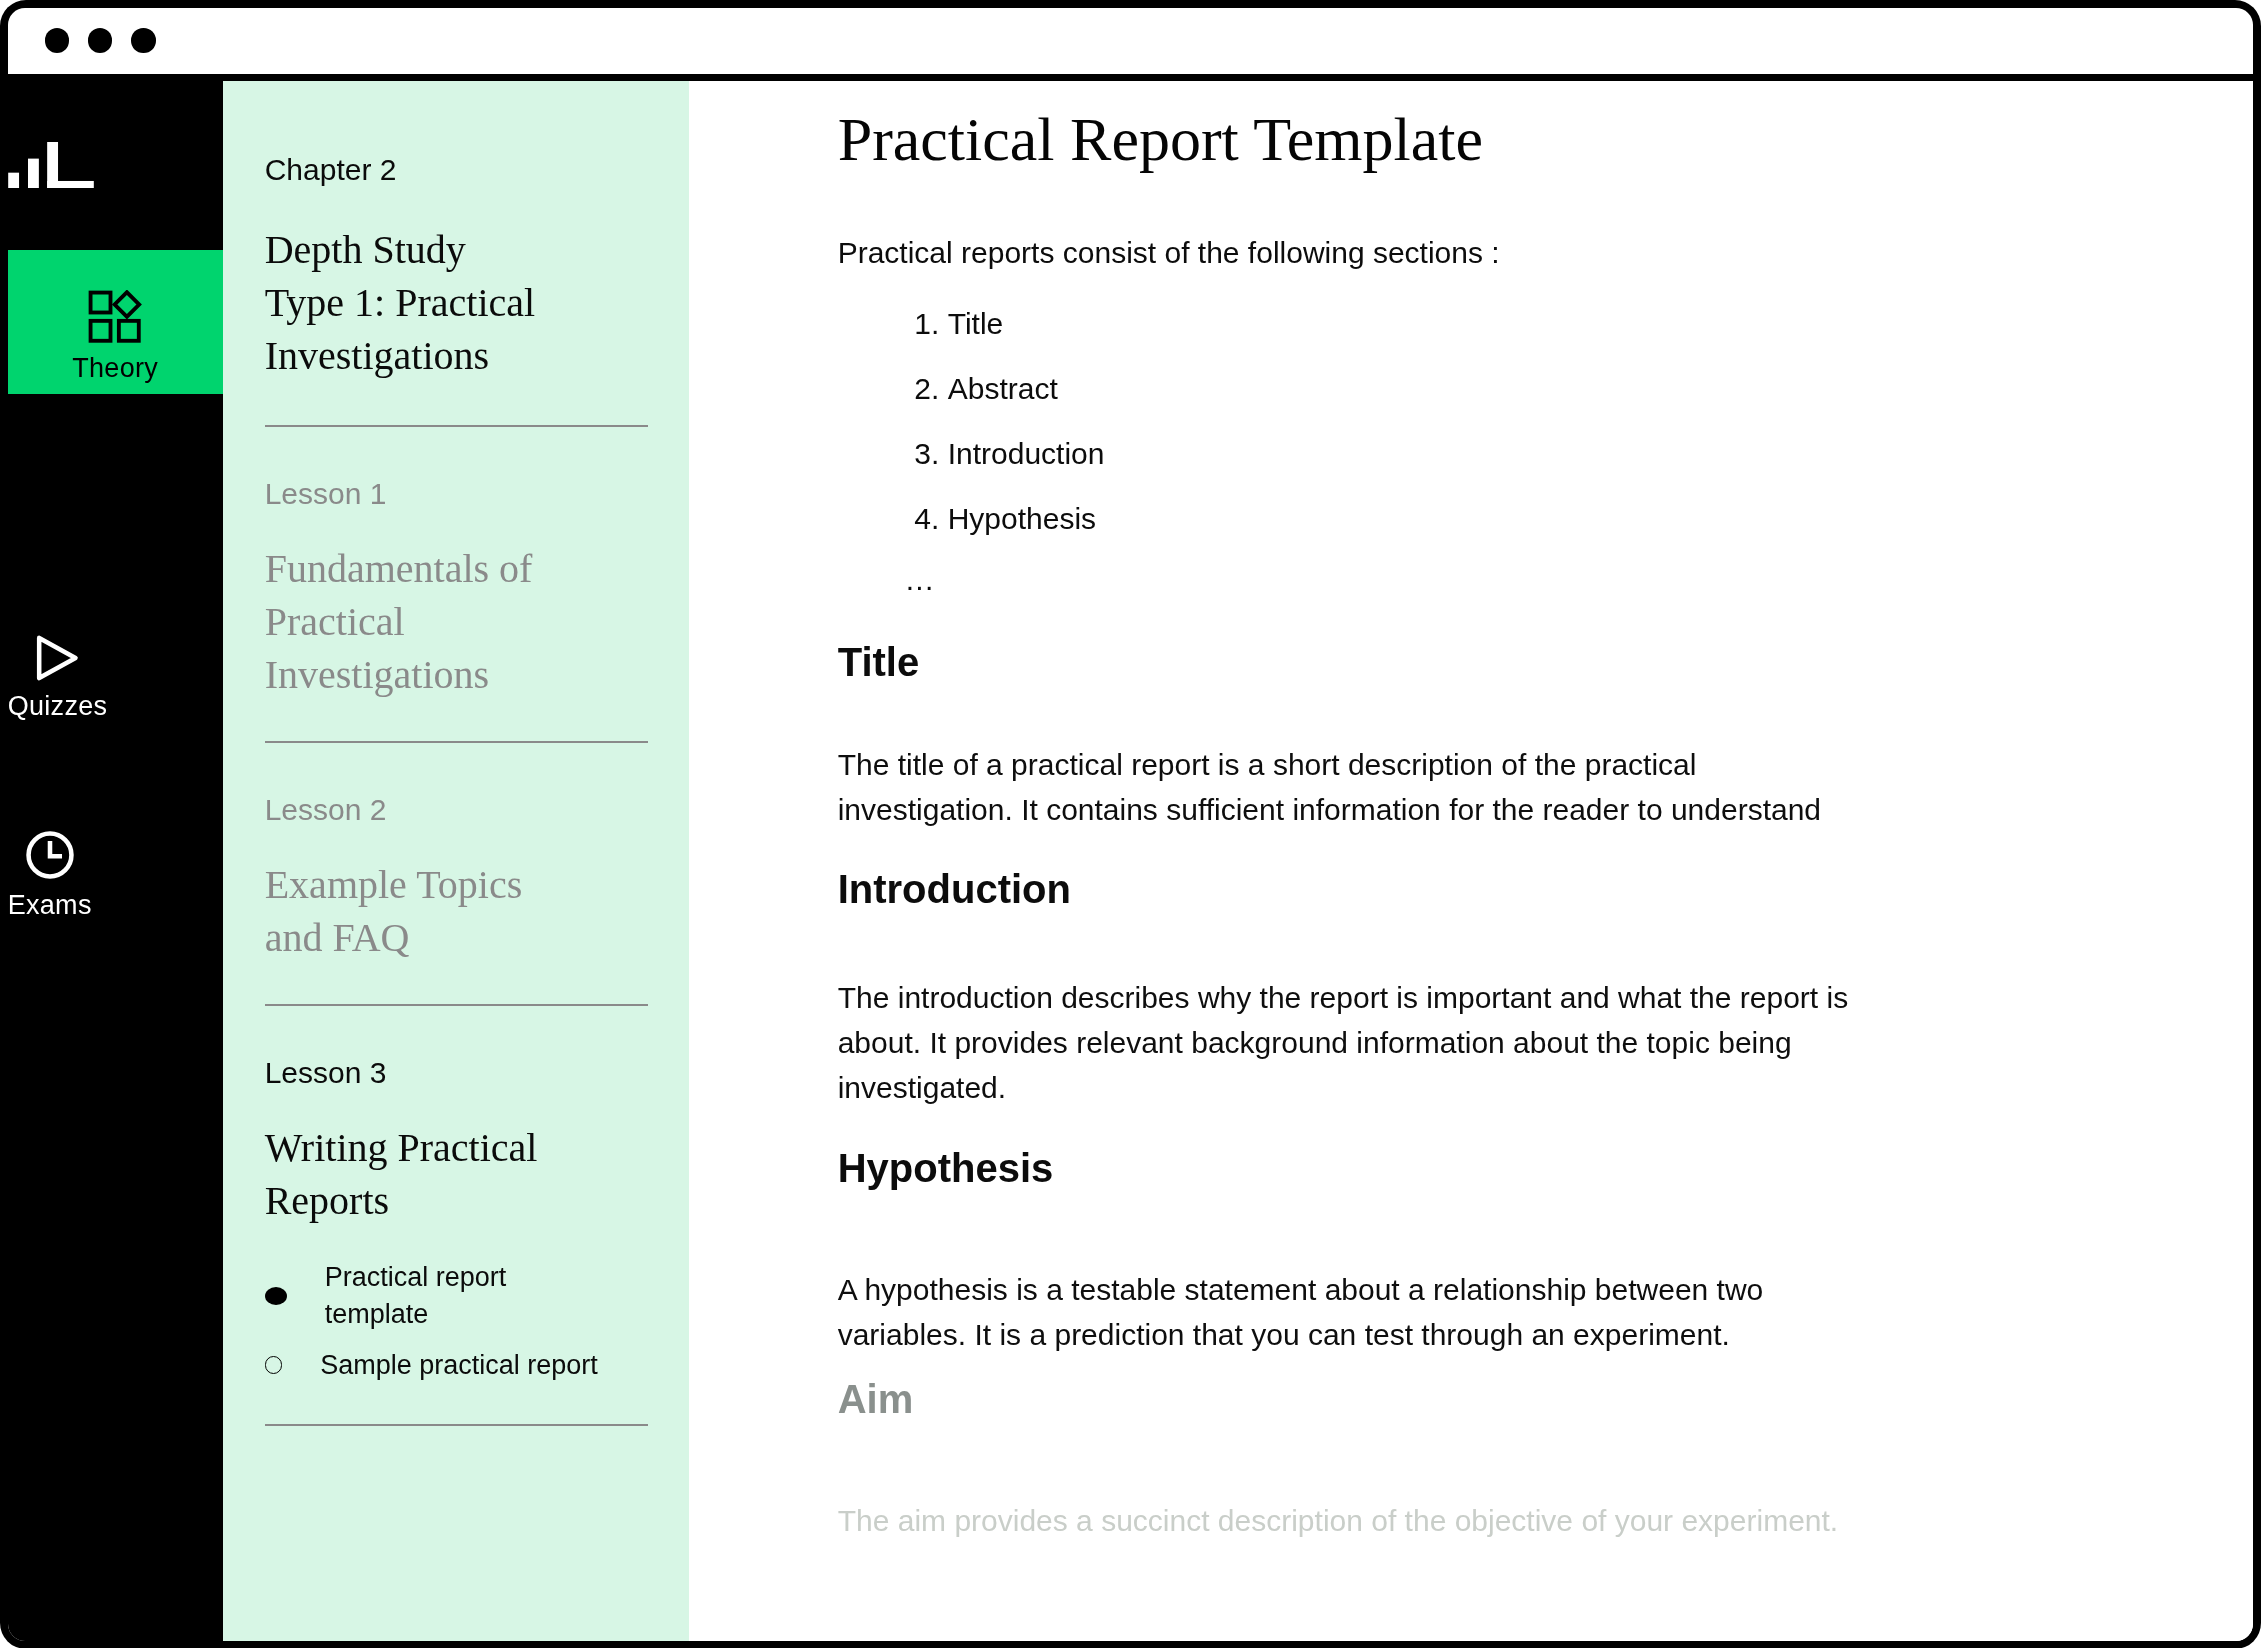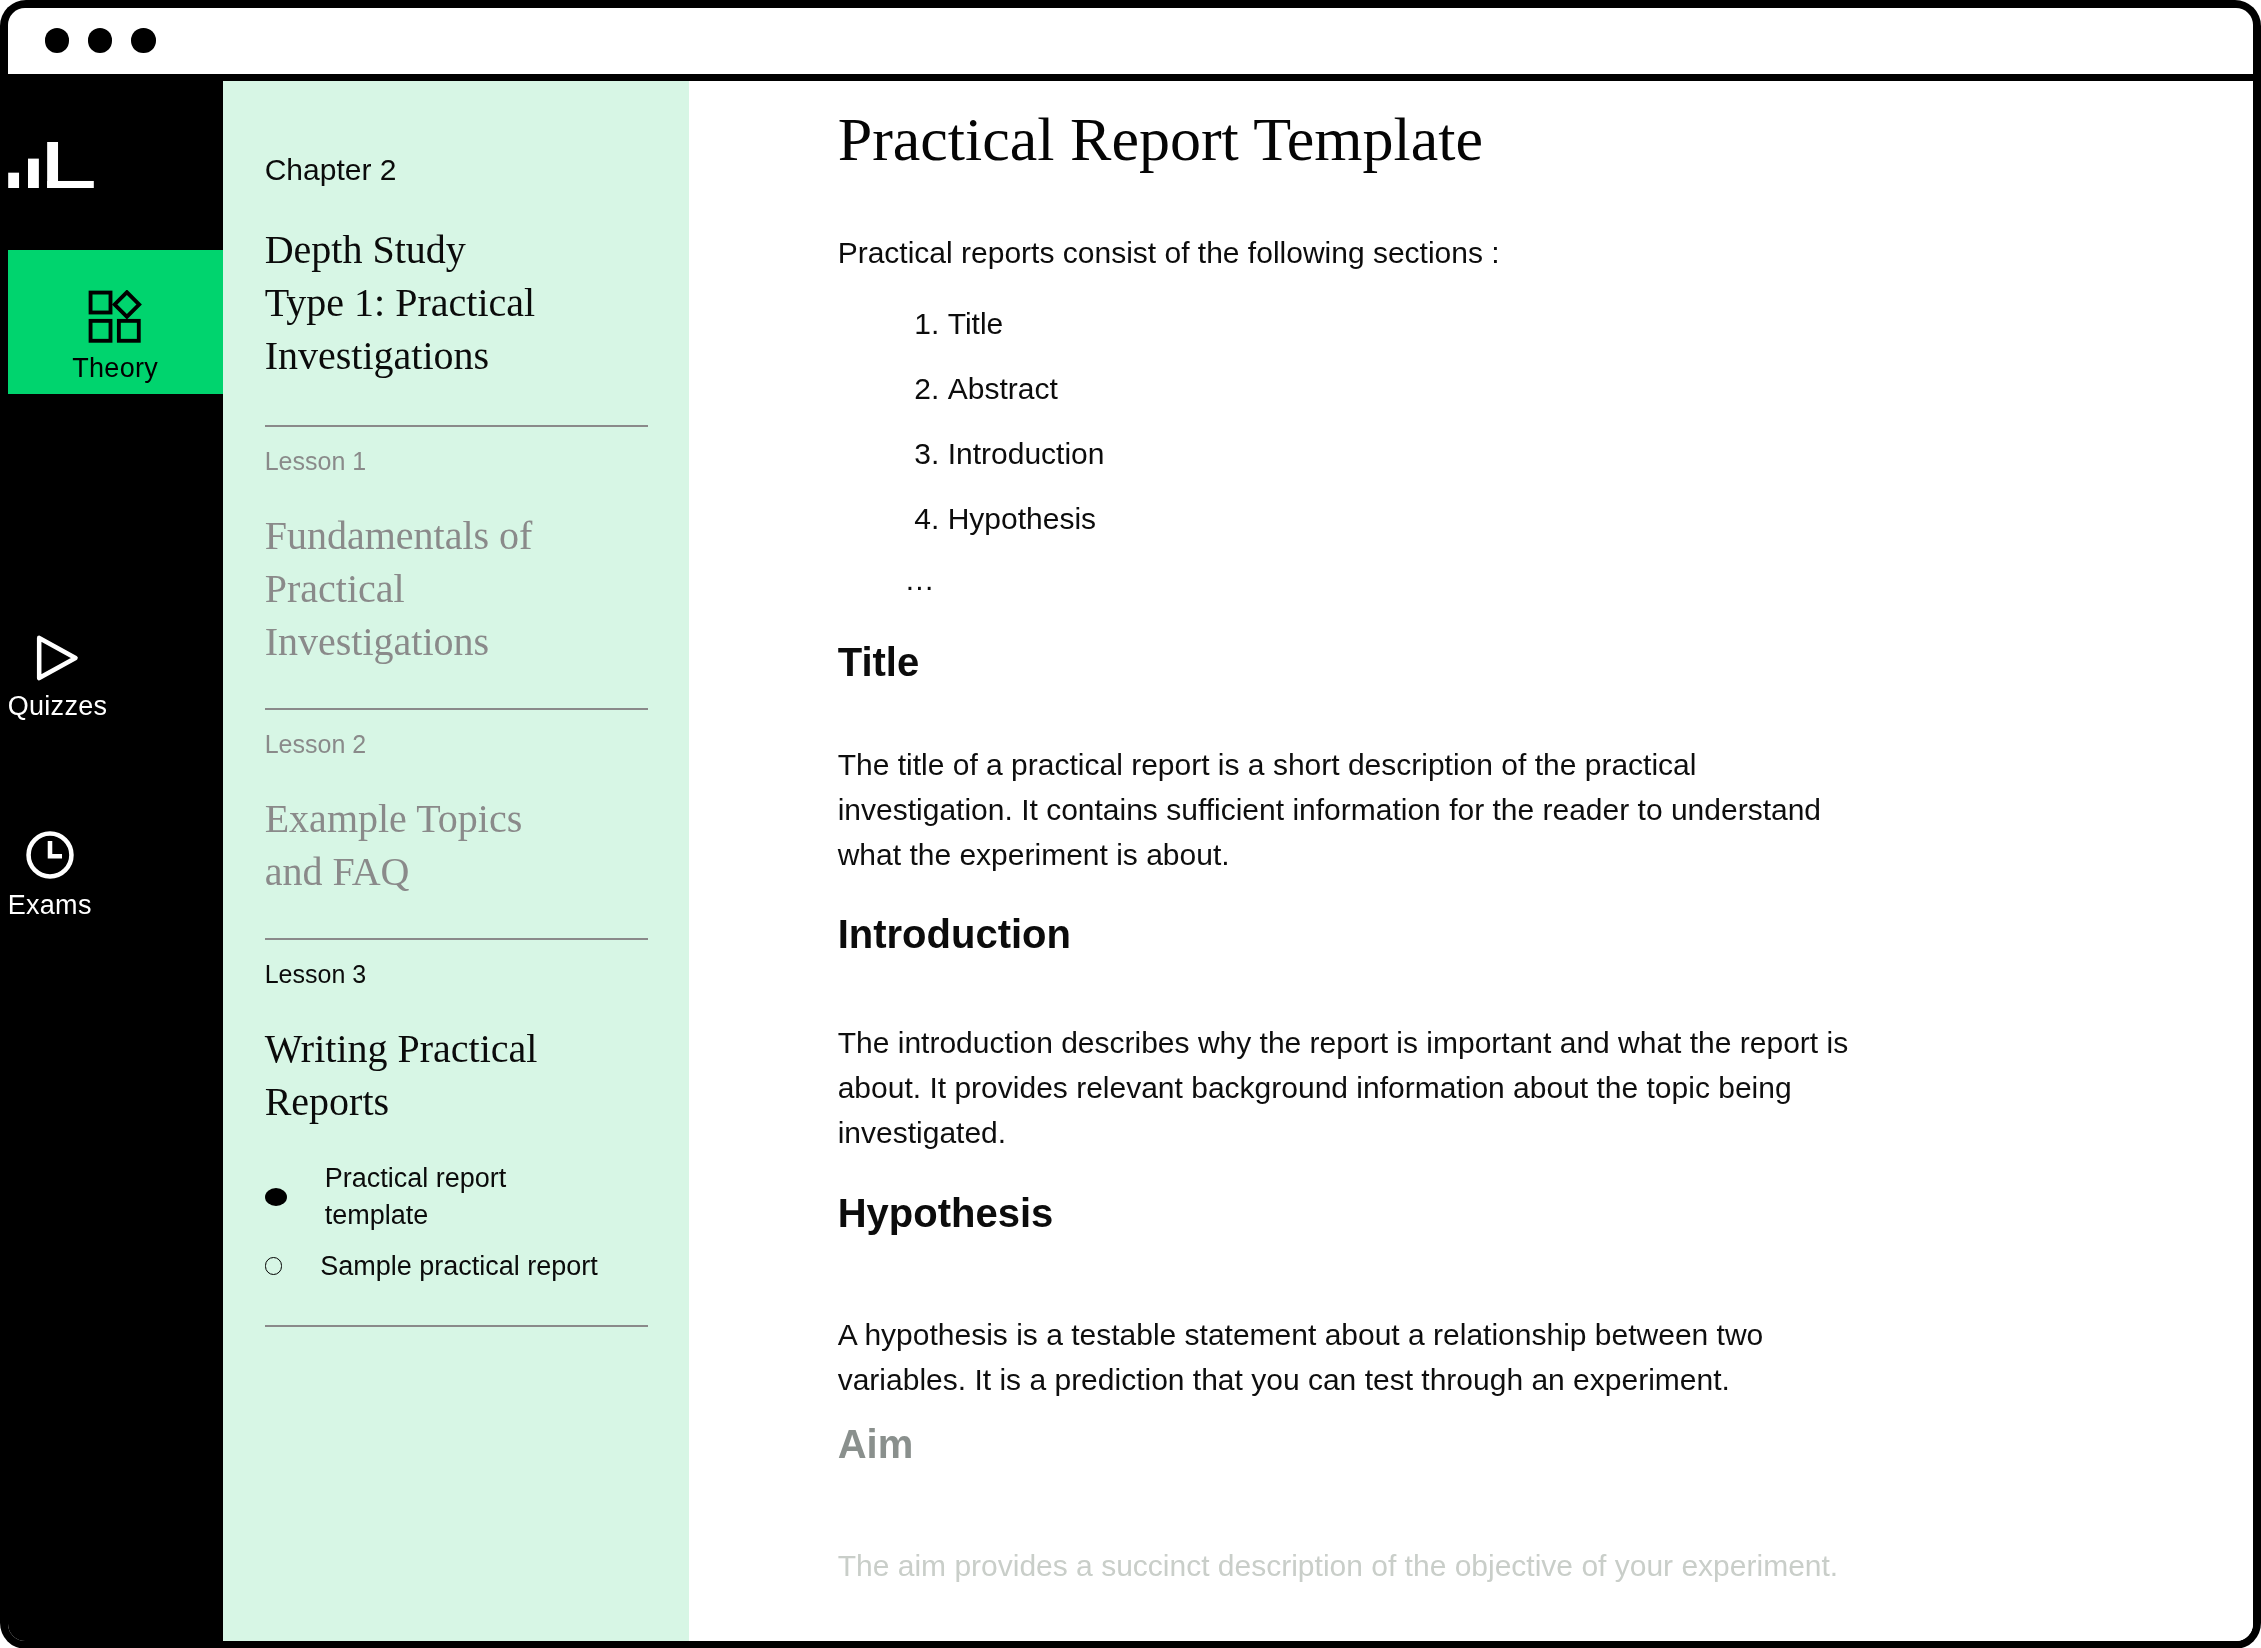--- a/index.html
+++ b/index.html
@@ -39,21 +39,21 @@
   
   .toc{
     width:466px;flex:0 0 466px;background:#d7f6e5;box-sizing:border-box;
     padding:71px 37px 0 42px;overflow:hidden;
   }
   .chapter-label{font-size:30px;line-height:36px;color:#0b0b0b;}
   .serif-title{font-family:"Liberation Serif","DejaVu Serif",serif;font-size:40px;line-height:53px;font-weight:400;margin:0;}
   .chapter-title{margin-top:35px;color:#0b0b0b;}
   .divider{height:1.9px;background:#8a8a8a;border:0;margin:40px 0 0 0;width:383px;}
   .divider--after-chapter{margin-top:43px;}
-  .lesson-label{font-size:25px;line-height:36px;margin-top:16px;}
+  .lesson-label{font-size:30px;line-height:36px;margin-top:49px;}
   .lesson-title{margin-top:30px;}
   .lesson--inactive .lesson-label,.lesson--inactive .lesson-title{color:#8a8a8a;}
   .lesson--active .lesson-label,.lesson--active .lesson-title{color:#0b0b0b;}
   .lesson-items{margin-top:32px;}
   .lesson-item{display:flex;align-items:center;gap:38px;margin-top:14px;cursor:pointer;}
   .lesson-item:first-child{margin-top:0;}
   .bullet{flex:0 0 auto;}
   .bullet--filled{width:22px;height:18px;border-radius:50%;background:#000;}
   .bullet--open{width:15.5px;height:15.5px;border-radius:50%;border:1.9px solid #000;background:transparent;}
   .lesson-item-label{font-size:27px;line-height:37px;color:#0b0b0b;}
@@ -210,21 +210,20 @@
         <li>Introduction</li>
         <li>Hypothesis</li>
       </ol>
 
       <div class="ellipsis">...</div>
 
       <h2 class="content-h2 h2--title">Title</h2>
       <p class="body-par par--title">
         <span class="line">The title of a practical report is a short description of the practical</span>
         <span class="line">investigation. It contains sufficient information for the reader to understand</span>
-        <span class="line">what the experiment is about.</span>
       </p>
 
       <h2 class="content-h2 h2--introduction">Introduction</h2>
       <p class="body-par par--introduction">
         <span class="line">The introduction describes why the report is important and what the report is</span>
         <span class="line">about. It provides relevant background information about the topic being</span>
         <span class="line">investigated.</span>
       </p>
 
       <h2 class="content-h2 h2--hypothesis">Hypothesis</h2>

